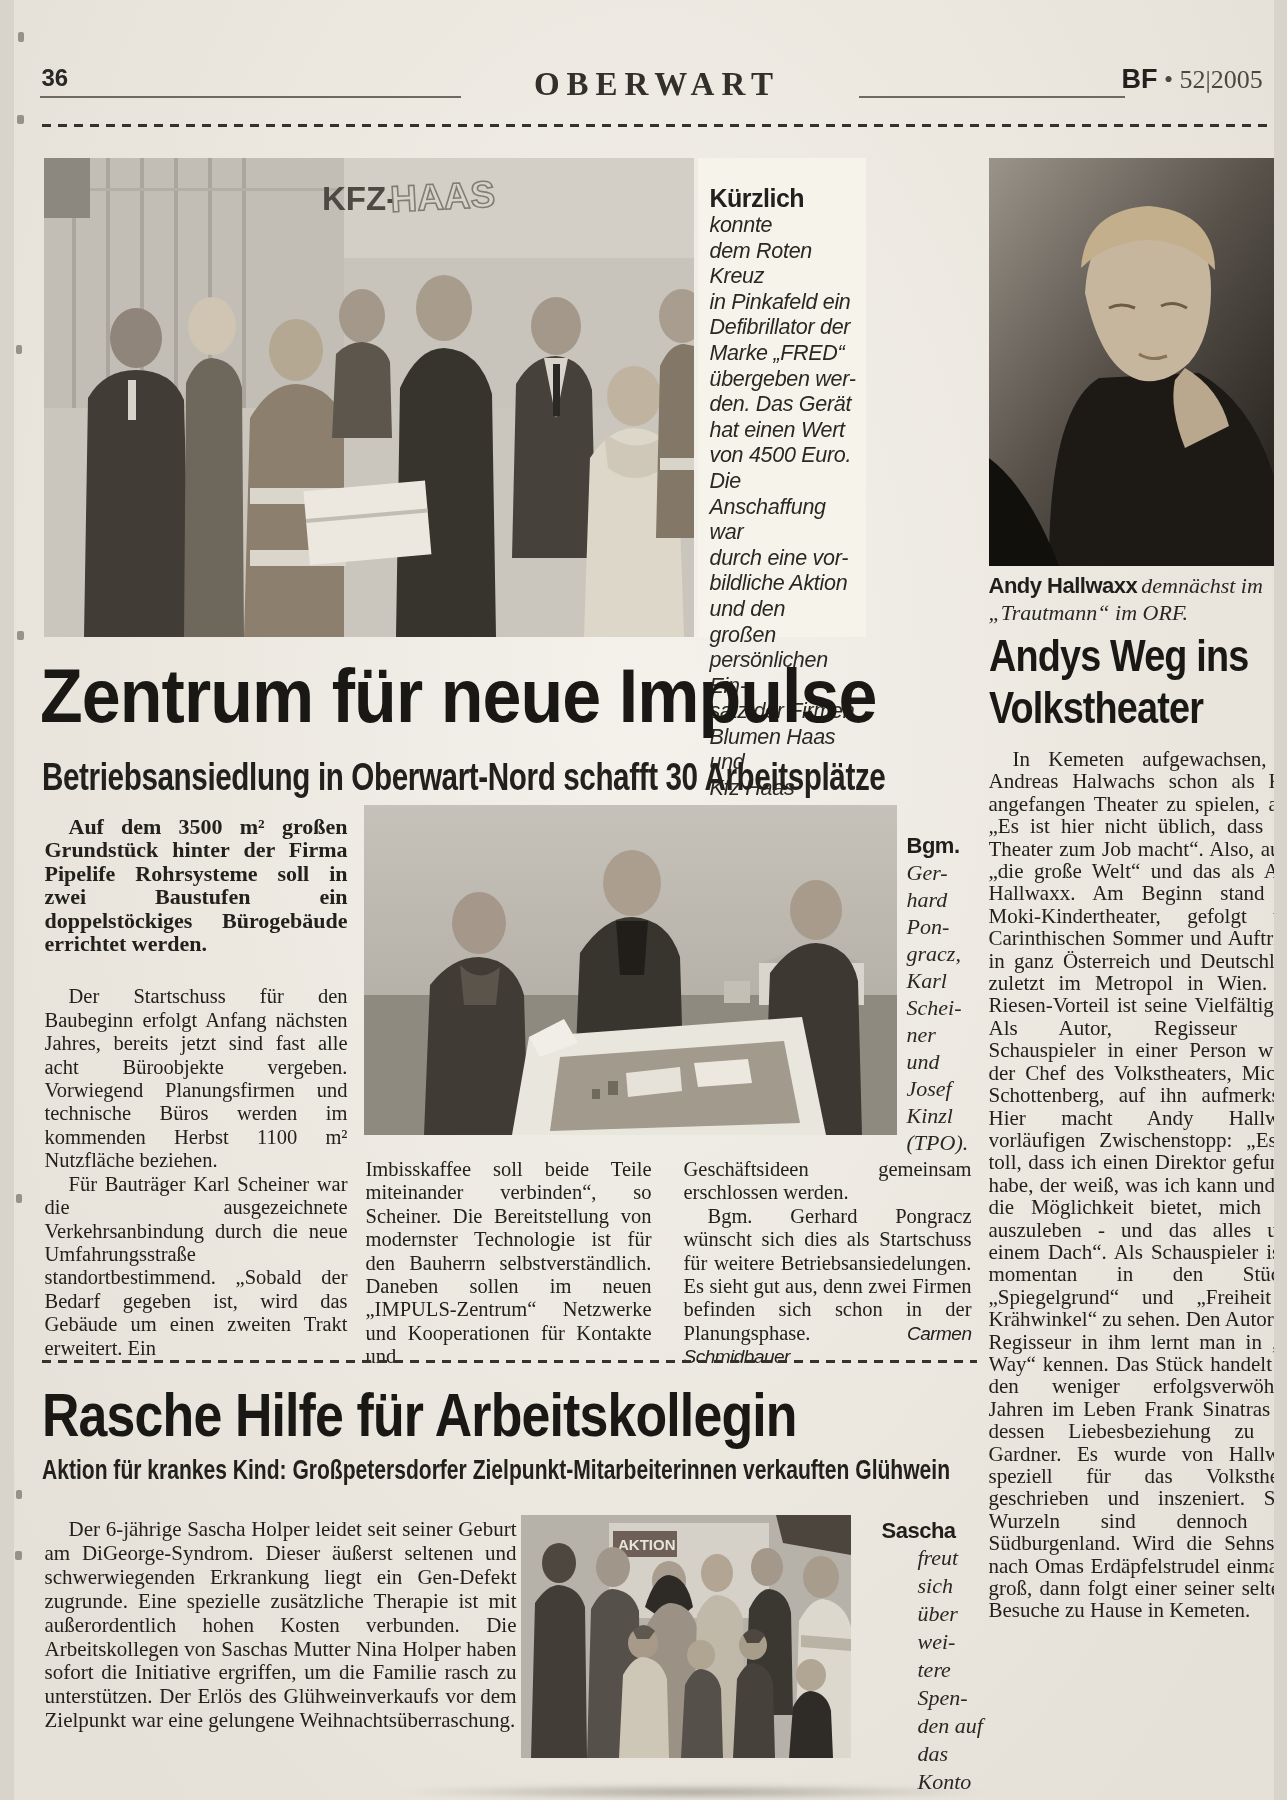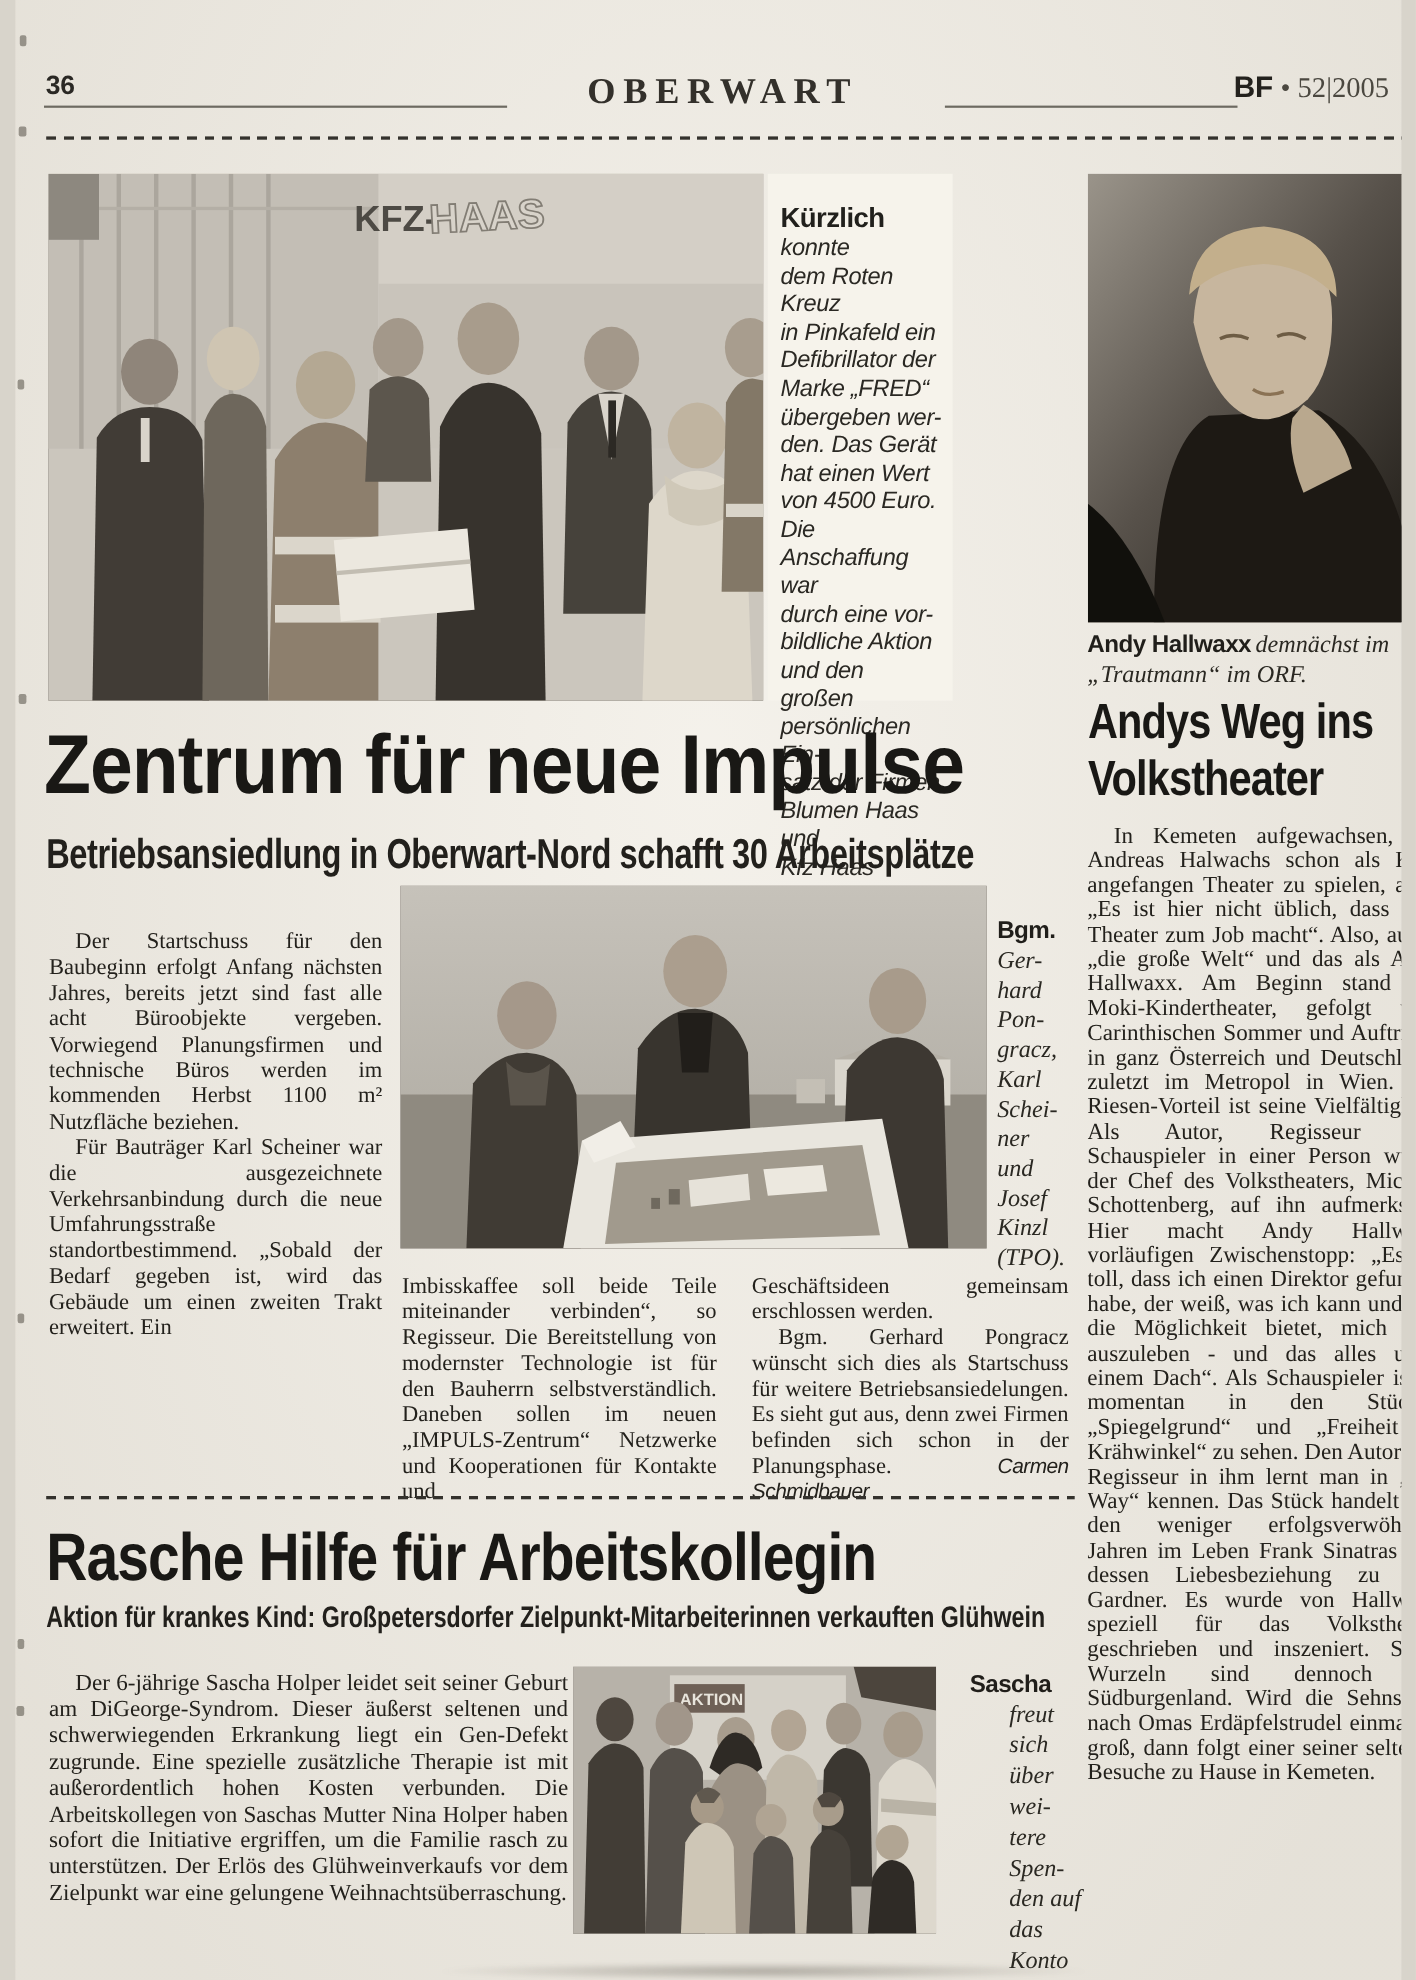--- a/index.html
+++ b/index.html
@@ -183,20 +183,21 @@
   </div>
 
   <div class="abs body-col rightcol" style="left:975px;top:748px;width:322px;height:1046px;overflow:hidden;">
     <p class="indent">In Kemeten aufgewachsen, hat Andreas Halwachs schon als Kind angefangen Theater zu spielen, aber: „Es ist hier nicht üblich, dass man Theater zum Job macht“. Also, auf in „die große Welt“ und das als Andy Hallwaxx. Am Beginn stand das Moki-Kindertheater, gefolgt vom Carinthischen Sommer und Auftritten in ganz Österreich und Deutschland, zuletzt im Metropol in Wien. Ein Riesen-Vorteil ist seine Vielfältigkeit. Als Autor, Regisseur und Schauspieler in einer Person wurde der Chef des Volkstheaters, Michael Schottenberg, auf ihn aufmerksam. Hier macht Andy Hallwaxx vorläufigen Zwischenstopp: „Es ist toll, dass ich einen Direktor gefunden habe, der weiß, was ich kann und mir die Möglichkeit bietet, mich voll auszuleben - und das alles unter einem Dach“. Als Schauspieler ist er momentan in den Stücken „Spiegelgrund“ und „Freiheit in Krähwinkel“ zu sehen. Den Autor und Regisseur in ihm lernt man in „My Way“ kennen. Das Stück handelt von den weniger erfolgsverwöhnten Jahren im Leben Frank Sinatras und dessen Liebesbeziehung zu Ava Gardner. Es wurde von Hallwaxx speziell für das Volkstheater geschrieben und inszeniert. Seine Wurzeln sind dennoch im Südburgenland. Wird die Sehnsucht nach Omas Erdäpfelstrudel einmal zu groß, dann folgt einer seiner seltenen Besuche zu Hause in Kemeten.</p>
   </div>
 
   <div class="abs cond h-zentrum" style="left:26px;top:652px;">Zentrum für neue Impulse</div>
   <div class="abs cond h-sub" style="left:28px;top:756px;">Betriebsansiedlung in Oberwart-Nord schafft 30 Arbeitsplätze</div>
 
   <div class="abs body-col" style="left:31px;top:815px;width:303px;">
+    <p class="indent lead-bold">Auf dem 3500 m² großen Grundstück hinter der Firma Pipelife Rohrsysteme soll in zwei Baustufen ein doppelstöckiges Bürogebäude errichtet werden.</p>
     <p class="indent gap-top">Der Startschuss für den Baubeginn erfolgt Anfang nächsten Jahres, bereits jetzt sind fast alle acht Büroobjekte vergeben. Vorwiegend Planungsfirmen und technische Büros werden im kommenden Herbst 1100 m² Nutzfläche beziehen.</p>
     <p class="indent">Für Bauträger Karl Scheiner war die ausgezeichnete Verkehrsanbindung durch die neue Umfahrungsstraße standortbestimmend. „Sobald der Bedarf gegeben ist, wird das Gebäude um einen zweiten Trakt erweitert. Ein</p>
   </div>
 
   <div class="abs photo" style="left:350px;top:805px;width:533px;height:330px;">
     <svg width="533" height="330" viewBox="0 0 533 330">
       <defs>
         <linearGradient id="skyImp" x1="0" y1="0" x2="0" y2="1">
           <stop offset="0" stop-color="#c6c2ba"></stop>
             <stop offset="1" stop-color="#aaa69d"></stop>
@@ -240,21 +241,21 @@
 Karl
 Schei-
 ner
 und
 Josef
 Kinzl
 (TPO).</div>
   </div>
 
   <div class="abs body-col" style="left:352px;top:1158px;width:286px;">
-    <p>Imbisskaffee soll beide Teile miteinander verbinden“, so Regisseur. Die Bereitstellung von modernster Technologie ist für den Bauherrn selbstverständlich. Daneben sollen im neuen „IMPULS-Zentrum“ Netzwerke und Kooperationen für Kontakte und</p>
+    <p>Imbisskaffee soll beide Teile miteinander verbinden“, so Scheiner. Die Bereitstellung von modernster Technologie ist für den Bauherrn selbstverständlich. Daneben sollen im neuen „IMPULS-Zentrum“ Netzwerke und Kooperationen für Kontakte und</p>
   </div>
 
   <div class="abs body-col" style="left:670px;top:1158px;width:288px;">
     <p>Geschäftsideen gemeinsam erschlossen werden.</p>
     <p class="indent"><span>Bgm. Gerhard Pongracz wünscht sich dies als Startschuss für weitere Betriebsansiedelungen. Es sieht gut aus, denn zwei Firmen befinden sich schon in der Planungsphase.</span> <span class="byline">Carmen Schmidbauer</span></p>
   </div>
 
   <div class="abs dashes" style="left:28px;top:1360px;width:935px;"></div>
 
   <div class="abs cond h-rasche" style="left:28px;top:1380px;">Rasche Hilfe für Arbeitskollegin</div>

